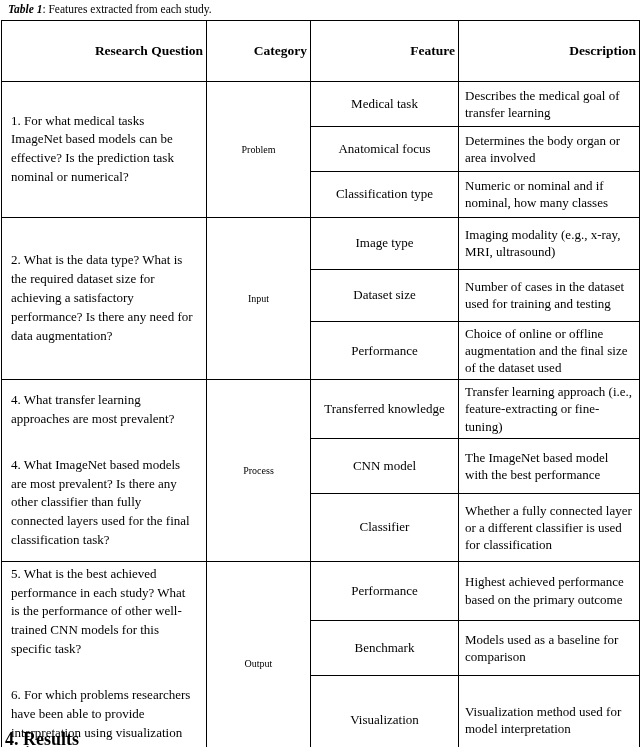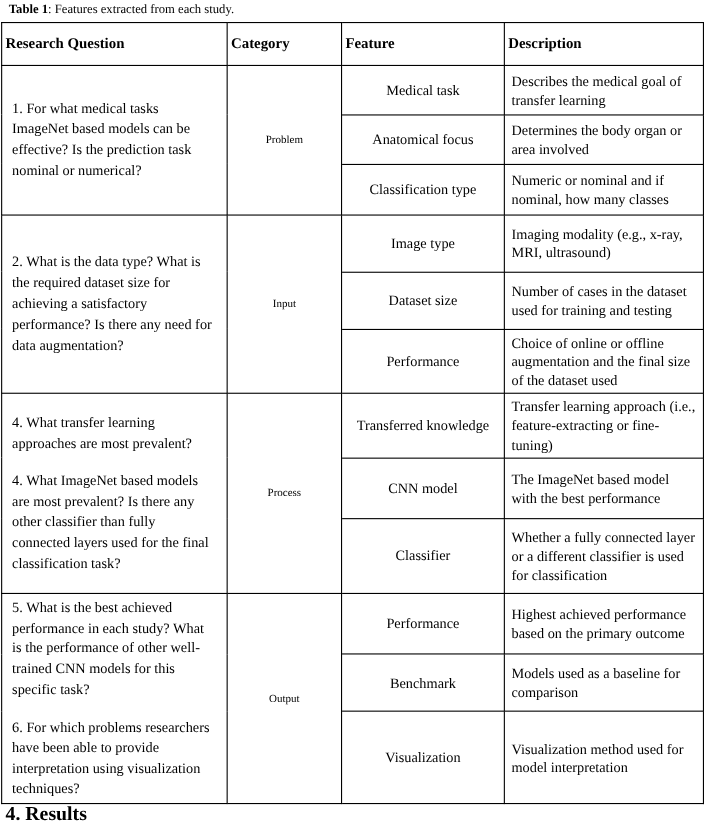--- a/index.html
+++ b/index.html
@@ -12,47 +12,47 @@
     color: #000;
     font-family: "Liberation Serif", serif;
   }
   .page { position: relative; width: 640px; height: 747px; }
 
   .caption {
     font-size: 11.5px;
     padding: 3px 0 3px 8px;
     line-height: 1.2;
   }
-  .caption strong { font-weight: bold; }
+  .caption strong { font-weight: bold; font-style: italic; }
 
   table.features {
     border-collapse: collapse;
     table-layout: fixed;
     width: 638px;
     margin-left: 1px;
   }
   table.features th,
   table.features td {
     border: 1px solid #000;
   }
   table.features th {
     font-size: 13.5px;
     font-weight: bold;
-    text-align: left;
+    text-align: right;
     vertical-align: middle;
-    padding: 11px 3px;
+    padding: 22px 3px;
   }
   td.q {
     text-align: left;
     vertical-align: middle;
     padding: 3px 9px;
     font-size: 13px;
     line-height: 1.45;
   }
-  td.q p + p { margin-top: 15px; }
+  td.q p + p { margin-top: 27px; }
   td.cat {
     text-align: center;
     vertical-align: middle;
     font-size: 10px;
     margin-top: 26px;
   }
   td.feat {
     text-align: center;
     vertical-align: middle;
     font-size: 13px;

